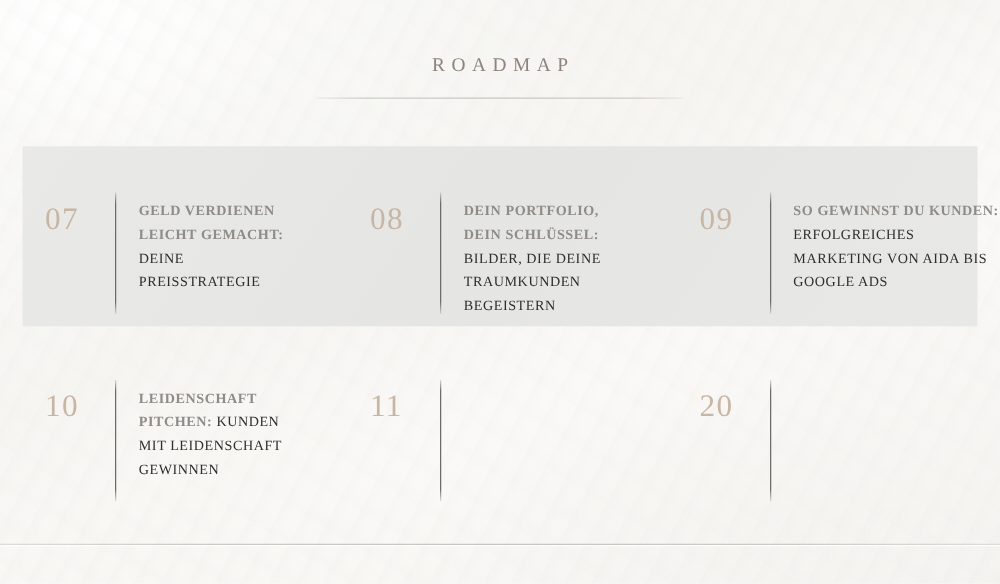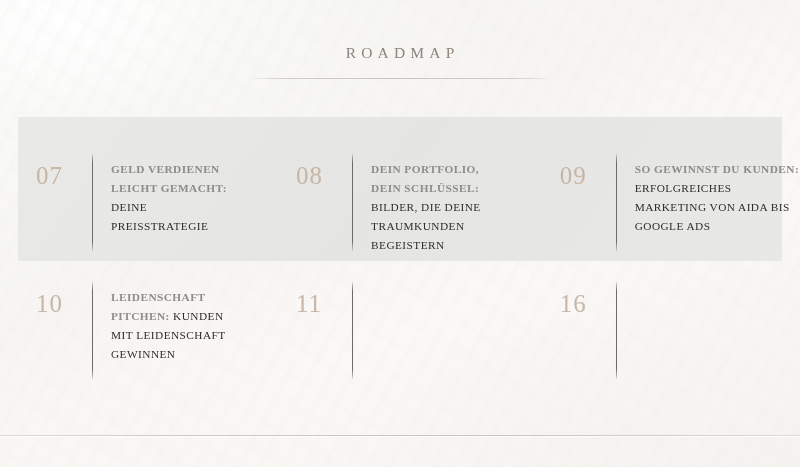--- a/index.html
+++ b/index.html
@@ -74,21 +74,21 @@
 
   
   .row {
     position: absolute;
     left: 0;
     width: 800px;
     display: flex;
     gap: 38px;
   }
   #row-top { top: 150px; }
-  #row-bottom { top: 278px; }
+  #row-bottom { top: 300px; }
 
   .item {
     display: flex;
     align-items: flex-start;
     box-sizing: border-box;
   }
   .item.col-1 { width: 268px; padding-left: 36px; }
   .item.col-2 { width: 250px; padding-left: 14px; }
   .item.col-3 { width: 282px; padding-left: 14px; }
 
@@ -193,21 +193,21 @@
       <div class="item-rule"></div>
       <div class="item-text"><span class="light">LEIDENSCHAFT PITCHEN: </span><span class="strong">KUNDEN MIT LEIDENSCHAFT GEWINNEN</span></div>
     </div>
 
     <div class="item col-2">
       <div class="item-number">11</div>
       <div class="item-rule"></div>
     </div>
 
     <div class="item col-3">
-      <div class="item-number">16</div>
+      <div class="item-number">20</div>
       <div class="item-rule"></div>
     </div>
 
   </div>
 
   <div id="bottom-rule"></div>
   <div id="bottom-rule-shadow"></div>
 </div>
 
 </body></html>

